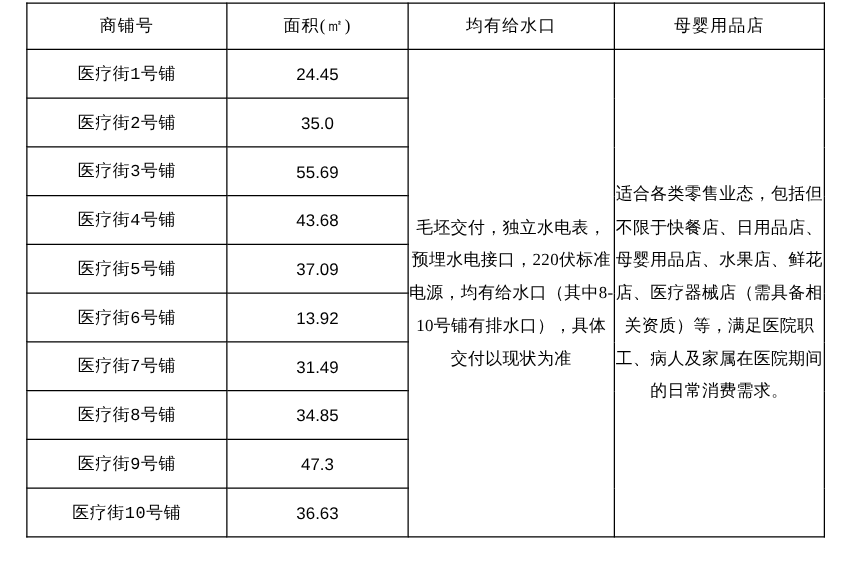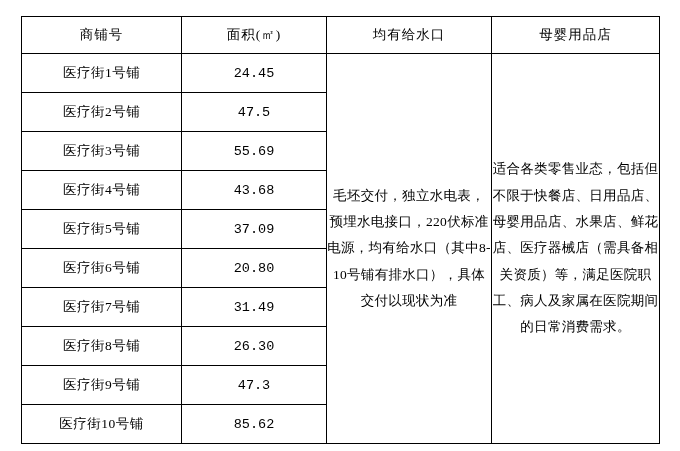--- a/index.html
+++ b/index.html
@@ -16,21 +16,21 @@
   }
   .sheet {
     position: relative;
     width: 680px;
     height: 451px;
     box-sizing: border-box;
   }
   table.shop-table {
     border-collapse: collapse;
     margin-left: 21px;
-    margin-top: 16px;
+    margin-top: 2px;
     width: 638px;
     table-layout: fixed;
   }
   table.shop-table td,
   table.shop-table th {
     border: 1px solid #000000;
     text-align: center;
     vertical-align: middle;
     font-weight: normal;
     font-size: 13.5px;
@@ -45,23 +45,24 @@
     height: 36px;
     font-size: 14px;
     letter-spacing: 1px;
   }
   tbody td {
     height: 38px;
   }
   .shop-name {
     letter-spacing: 0.5px;
     font-size: 13.5px;
+    font-family: Liberation Mono, monospace;
   }
   .area-val {
-    font-family: Liberation Mono, monospace;
+    font-family: Liberation Sans, sans-serif;
     font-size: 13.5px;
   }
   .merged-cell {
     padding: 6px 12px;
     line-height: 1.95;
     text-align: center;
     font-size: 13.5px;
     letter-spacing: 0.3px;
   }
 </style>
@@ -86,49 +87,49 @@
     </thead>
     <tbody>
       <tr>
         <td class="shop-name">医疗街1号铺</td>
         <td class="area-val">24.45</td>
         <td class="merged-cell" rowspan="10">毛坯交付，独立水电表，预埋水电接口，220伏标准电源，均有给水口（其中8-10号铺有排水口），具体交付以现状为准</td>
         <td class="merged-cell" rowspan="10">适合各类零售业态，包括但不限于快餐店、日用品店、母婴用品店、水果店、鲜花店、医疗器械店（需具备相关资质）等，满足医院职工、病人及家属在医院期间的日常消费需求。</td>
       </tr>
       <tr>
         <td class="shop-name">医疗街2号铺</td>
-        <td class="area-val">47.5</td>
+        <td class="area-val">35.0</td>
       </tr>
       <tr>
         <td class="shop-name">医疗街3号铺</td>
         <td class="area-val">55.69</td>
       </tr>
       <tr>
         <td class="shop-name">医疗街4号铺</td>
         <td class="area-val">43.68</td>
       </tr>
       <tr>
         <td class="shop-name">医疗街5号铺</td>
         <td class="area-val">37.09</td>
       </tr>
       <tr>
         <td class="shop-name">医疗街6号铺</td>
-        <td class="area-val">20.80</td>
+        <td class="area-val">13.92</td>
       </tr>
       <tr>
         <td class="shop-name">医疗街7号铺</td>
         <td class="area-val">31.49</td>
       </tr>
       <tr>
         <td class="shop-name">医疗街8号铺</td>
-        <td class="area-val">26.30</td>
+        <td class="area-val">34.85</td>
       </tr>
       <tr>
         <td class="shop-name">医疗街9号铺</td>
         <td class="area-val">47.3</td>
       </tr>
       <tr>
         <td class="shop-name">医疗街10号铺</td>
-        <td class="area-val">85.62</td>
+        <td class="area-val">36.63</td>
       </tr>
     </tbody>
   </table>
 </div>
 
 </body></html>

